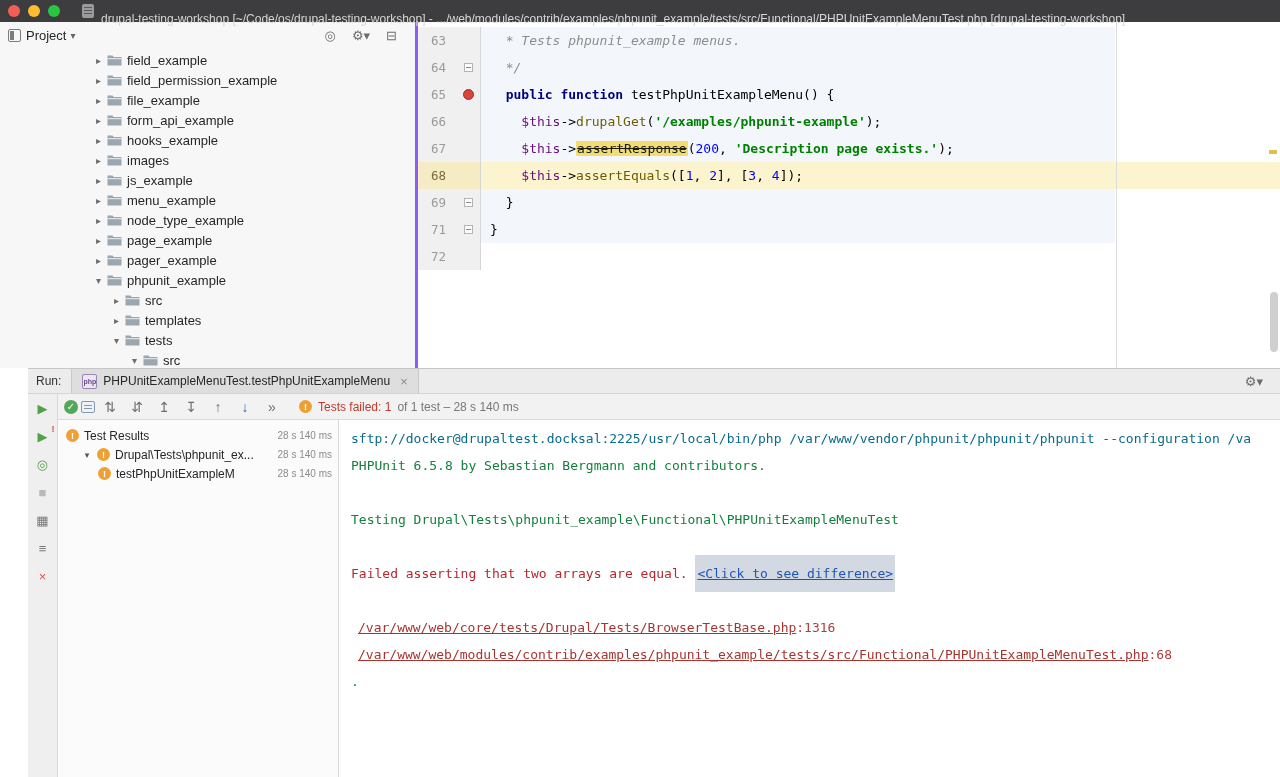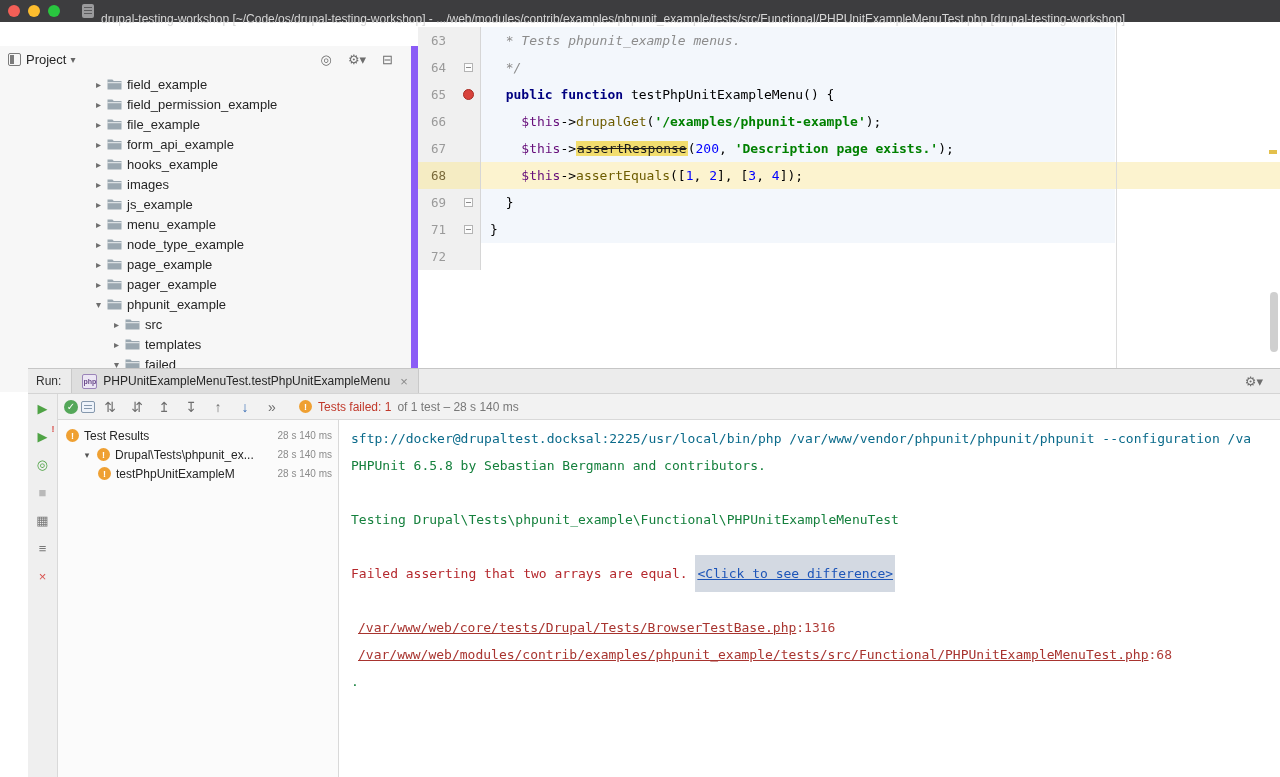--- a/index.html
+++ b/index.html
@@ -8,21 +8,21 @@
 
   
   .titlebar { position:absolute; top:0; left:0; width:1280px; height:22px; background:#3d3d3f; display:flex; align-items:center; padding:0 8px; z-index:5; }
   .tl { width:12px; height:12px; border-radius:50%; margin-right:8px; flex:none; }
   .tl-red{background:#f35f57;} .tl-yellow{background:#fdbd2e;} .tl-green{background:#29c63f;}
   .title-doc { width:12px; height:14px; background:#9a9a9c; border-radius:2px; margin:0 7px 0 14px; position:relative; flex:none;}
   .title-doc::after{content:""; position:absolute; left:2px; top:3px; right:2px; height:1px; background:#5a5a5c; box-shadow:0 3px 0 #5a5a5c, 0 6px 0 #5a5a5c;}
   .title-text { color:#d6d6d6; font-size:12px; white-space:nowrap; overflow:hidden;margin-top:16px; }
 
   
-  .project { position:absolute; top:22px; left:0; width:418px; height:346px; background:#f7f7f7; border-right:7px solid #8b5cf6; overflow:hidden;margin-top:24px;}
+  .project { position:absolute; top:22px; left:0; width:418px; height:346px; background:#f7f7f7; border-right:3px solid #8b5cf6; overflow:hidden;}
   .proj-header { height:26px; display:flex; align-items:center; padding:0 6px; }
   .proj-win-icon { width:13px; height:13px; border:1px solid #7c7c7c; border-radius:2px; margin:0 5px 0 2px; position:relative; flex:none;}
   .proj-win-icon::after{content:"";position:absolute;left:1px;top:1px;bottom:1px;width:4px;background:#7c7c7c;}
   .proj-title { font-size:13px; color:#262626; }
   .proj-caret { color:#666; font-size:10px; margin-left:4px; }
   .proj-header-icons { margin-left:auto; display:flex; align-items:center; gap:16px; padding-right:12px; color:#6e6e6e; font-size:13px;}
   .proj-header-icons span{cursor:default;}
   .tree { padding-top:2px; }
   .tree-row { height:20px; display:flex; align-items:center; color:#262626; white-space:nowrap;}
   .tree-chev { width:13px; color:#6e6e6e; font-size:10px; text-align:center; flex:none;}
@@ -262,21 +262,21 @@
         <span class="tree-label">templates</span>
       </div>
       <div class="tree-row" style="padding-left: 110px;">
         <span class="tree-chev">▾</span>
         <span class="folder-svg">
           <svg width="15" height="12" viewBox="0 0 15 12">
             <path d="M0.5 1.5 L5.4 1.5 L6.8 3 L14.5 3 L14.5 11.5 L0.5 11.5 Z" fill="#9aa7b0"></path>
             <rect x="0.5" y="4.2" width="14" height="1" fill="#ffffff" opacity="0.8"></rect>
           </svg>
         </span>
-        <span class="tree-label">failed</span>
+        <span class="tree-label">tests</span>
       </div>
       <div class="tree-row" style="padding-left: 128px;">
         <span class="tree-chev">▾</span>
         <span class="folder-svg">
           <svg width="15" height="12" viewBox="0 0 15 12">
             <path d="M0.5 1.5 L5.4 1.5 L6.8 3 L14.5 3 L14.5 11.5 L0.5 11.5 Z" fill="#9aa7b0"></path>
             <rect x="0.5" y="4.2" width="14" height="1" fill="#ffffff" opacity="0.8"></rect>
           </svg>
         </span>
         <span class="tree-label">src</span>

